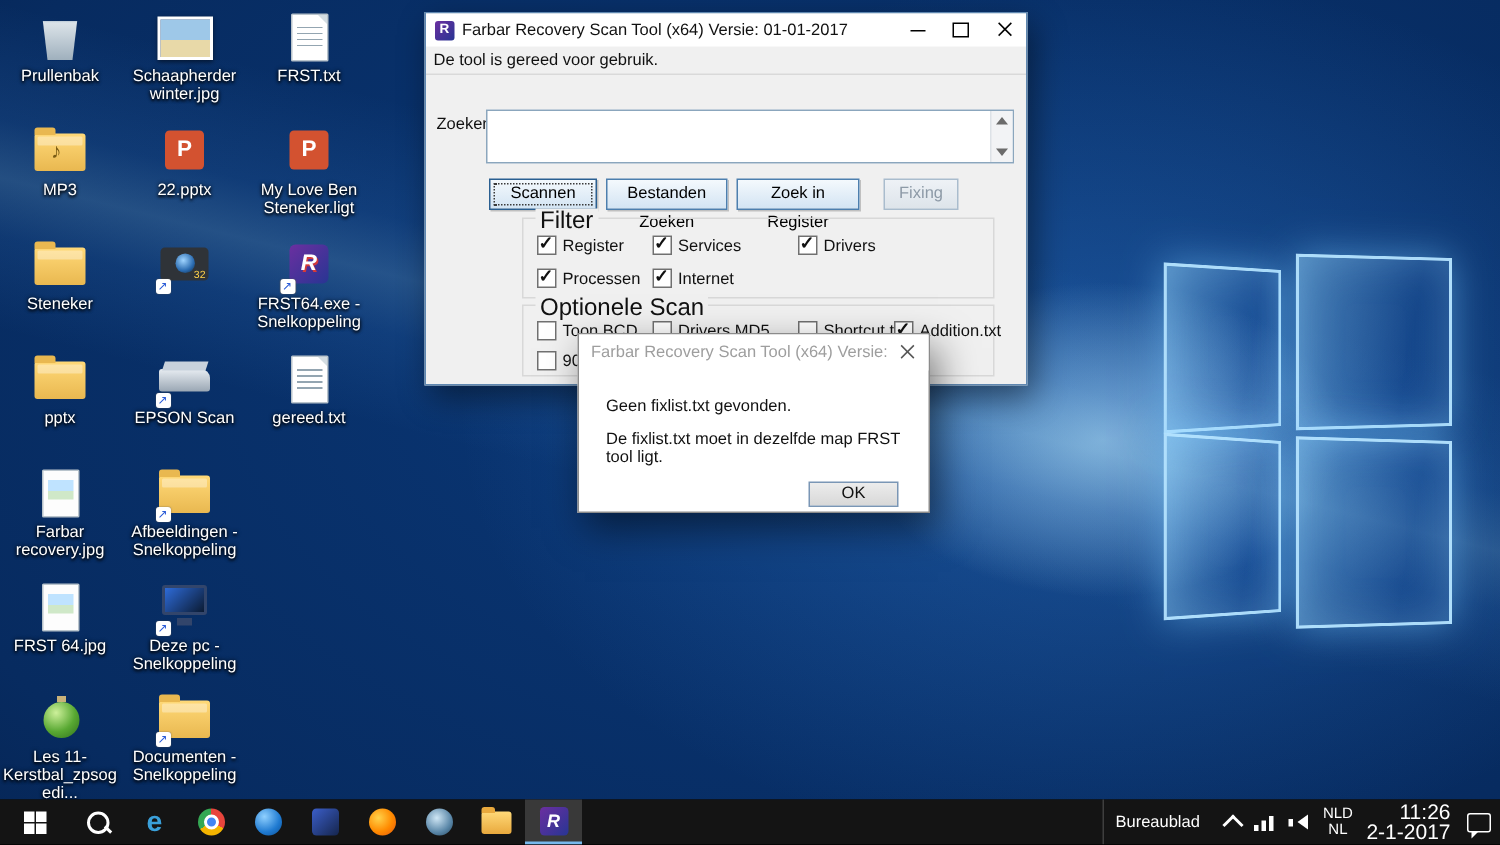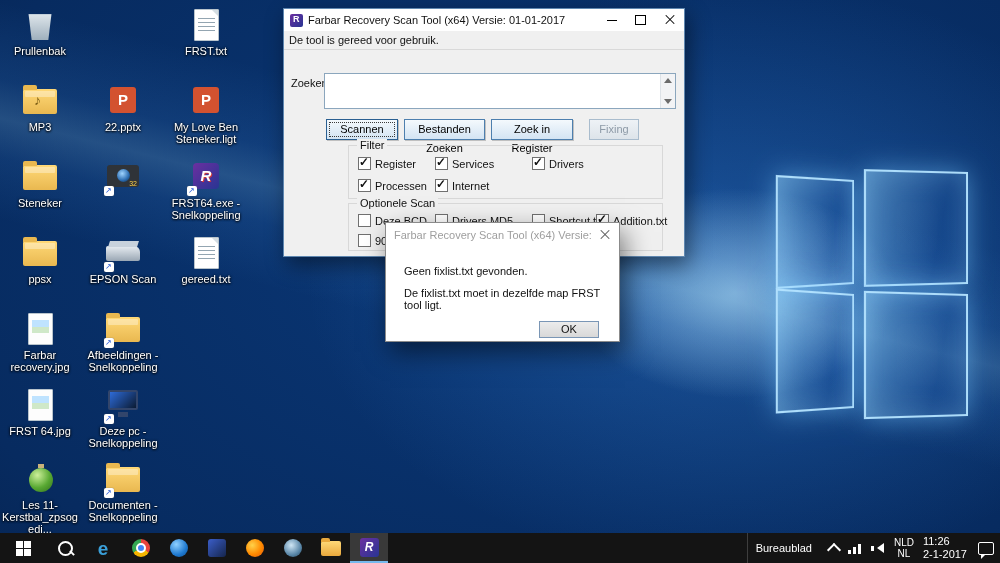--- a/index.html
+++ b/index.html
@@ -97,21 +97,21 @@
   .tri.down{bottom:4px;border-top:5px solid #6b6b6b}
   .btn{position:absolute;top:110px;height:21px;line-height:19px;text-align:center;color:#000;
        background:linear-gradient(#f4f9fd,#d3e4f3);border:1px solid #4d7fae;box-sizing:border-box;
        box-shadow:1px 1px 0 rgba(0,0,0,.2);cursor:default}
   .btn.default{border-color:#2a5f91}
   .btn.default::after{content:"";position:absolute;inset:2px;border:1px dotted #3a3a3a}
   .btn.disabled{background:linear-gradient(#eef2f6,#dde4ea);border-color:#a9bccd;color:#8d9aa7;box-shadow:none}
   .group{position:absolute;left:64px;width:315px;border:1px solid #d8d8d8;box-sizing:border-box}
   .g1{top:136px;height:54px}
   .g2{top:194px;height:48px}
-  .gtitle{position:absolute;left:8px;top:-7px;background:#f0f0f0;padding:0 3px;font-size:11px;color:#111}
+  .gtitle{position:absolute;left:8px;top:-7px;background:#f0f0f0;padding:0 3px;font-size:16px;color:#111}
   .cb{position:absolute;display:flex;align-items:center;height:13px;white-space:nowrap}
   .cb .box{width:11px;height:11px;background:#fff;border:1px solid #707070;position:relative;margin-right:4px;flex:0 0 auto}
   .cb.checked .box::after{content:"\2713";position:absolute;left:0;top:-3px;font-size:12px;font-weight:bold;color:#111}
   .cb .cl{font-size:11px;color:#111}
 
   
   .dlg{position:absolute;left:385px;top:222px;width:233px;height:118px;background:#fff;
        border:1px solid #8b8b8b;box-shadow:5px 10px 24px rgba(0,0,0,.5);z-index:30;font-size:11px}
   .dtitle{position:absolute;left:0;top:0;right:0;height:24px;background:#fff;display:flex;align-items:center}
   .dtitle .dt{flex:1;margin-left:8px;color:#9e9e9e;font-size:11px;white-space:nowrap;overflow:hidden}
@@ -150,21 +150,21 @@
        display:flex;align-items:center}
   .chev{width:8px;height:8px;border-left:2px solid #fff;border-top:2px solid #fff;transform:rotate(45deg);margin-top:3px}
   .ticon{position:relative;width:14px;height:13px}
   .bars i{position:absolute;bottom:1px;width:3px;background:#fff}
   .bars i:nth-child(1){left:0;height:4px}
   .bars i:nth-child(2){left:5px;height:7px}
   .bars i:nth-child(3){left:10px;height:10px}
   .vol::before{content:"";position:absolute;left:0;top:4px;width:3px;height:5px;background:#fff}
   .vol::after{content:"";position:absolute;left:1px;top:1px;border:5.5px solid transparent;border-right:7px solid #fff}
   .lang{font-size:10px;line-height:11px;text-align:center}
-  .clock{font-size:11px;line-height:13px;text-align:left}
+  .clock{font-size:14px;line-height:13px;text-align:right}
   .action{width:14px;height:11px;border:1px solid #fff;border-radius:2px;position:relative;margin-left:2px}
   .action::after{content:"";position:absolute;left:2px;bottom:-5px;width:0;height:0;
        border-top:5px solid #fff;border-right:5px solid transparent}
 </style>
 </head>
 <body>
 
 <div class="desktop">
   <div class="beam"></div>
   <div class="winlogo">
@@ -190,41 +190,47 @@
   <div class="dicon" style="left:2px;top:160px">
     <div class="ig">
         <div class="i-folder"></div>
       </div>
     <div class="lbl">Steneker</div>
   </div>
   <div class="dicon" style="left:2px;top:236px">
     <div class="ig">
         <div class="i-folder"></div>
       </div>
-    <div class="lbl">ppsx</div>
+    <div class="lbl">pptx</div>
   </div>
   <div class="dicon" style="left:2px;top:312px">
     <div class="ig">
         <div class="i-img"></div>
       </div>
     <div class="lbl">Farbar recovery.jpg</div>
   </div>
   <div class="dicon" style="left:2px;top:388px">
     <div class="ig">
         <div class="i-img"></div>
       </div>
     <div class="lbl">FRST 64.jpg</div>
   </div>
   <div class="dicon" style="left:2px;top:462px">
     <div class="ig">
         <div class="i-ball"></div>
       </div>
     <div class="lbl">Les 11-Kerstbal_zpsogedi...</div>
   </div>
 
+  <div class="dicon" style="left:85px;top:8px">
+    <div class="ig">
+        <div class="i-photo"></div>
+      </div>
+    <div class="lbl">Schaapherder winter.jpg</div>
+  </div>
   <div class="dicon" style="left:85px;top:84px">
     <div class="ig">
         <div class="i-ppt"></div>
       </div>
     <div class="lbl">22.pptx</div>
   </div>
   <div class="dicon" style="left:85px;top:160px">
     <div class="ig">
         <div class="i-cam"></div>
         <div class="sc"></div>
@@ -334,21 +340,21 @@
     <div class="cb checked" style="left:86px;top:33px">
       <span class="box"></span>
         <span class="cl">Internet</span>
     </div>
   </div>
 
   <div class="group g2">
     <div class="gtitle">Optionele Scan</div>
     <div class="cb" style="left:9px;top:10px">
       <span class="box"></span>
-        <span class="cl">Deze BCD</span>
+        <span class="cl">Toon BCD</span>
     </div>
     <div class="cb" style="left:86px;top:10px">
       <span class="box"></span>
         <span class="cl">Drivers MD5</span>
     </div>
     <div class="cb" style="left:183px;top:10px">
       <span class="box"></span>
         <span class="cl">Shortcut.txt</span>
     </div>
     <div class="cb checked" style="left:247px;top:10px">

